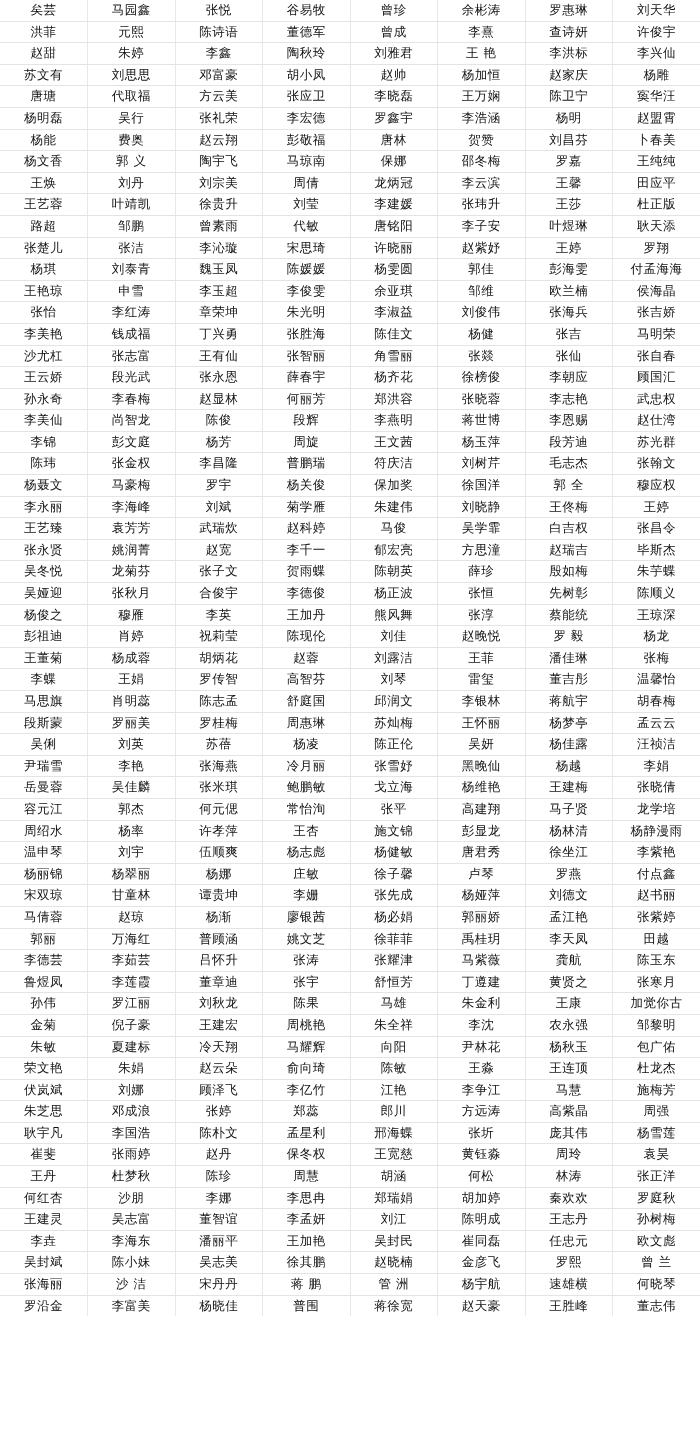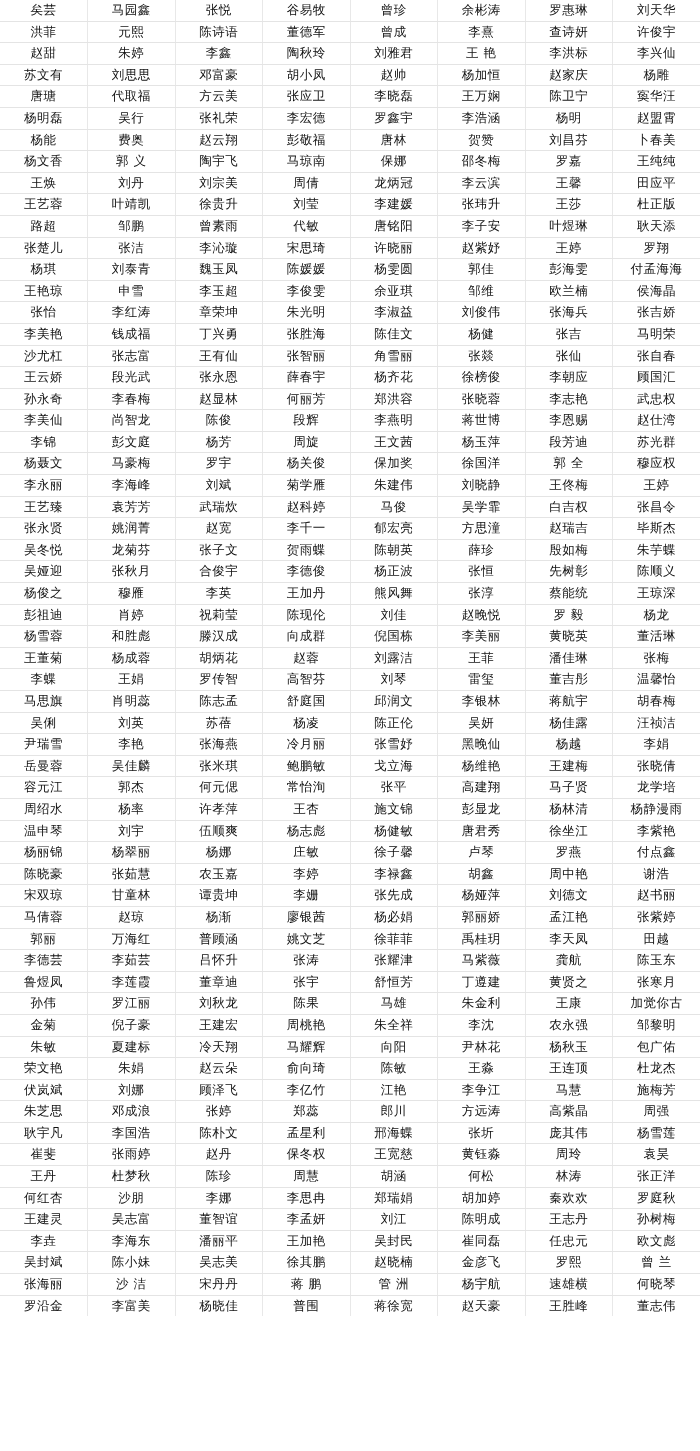--- a/index.html
+++ b/index.html
@@ -247,20 +247,30 @@
         <td>李锦</td>
         <td>彭文庭</td>
         <td>杨芳</td>
         <td>周旋</td>
         <td>王文茜</td>
         <td>杨玉萍</td>
         <td>段芳迪</td>
         <td>苏光群</td>
       </tr>
       <tr>
+        <td>陈玮</td>
+        <td>张金权</td>
+        <td>李昌隆</td>
+        <td>普鹏瑞</td>
+        <td>符庆洁</td>
+        <td>刘树芹</td>
+        <td>毛志杰</td>
+        <td>张翰文</td>
+      </tr>
+      <tr>
         <td>杨聂文</td>
         <td>马豪梅</td>
         <td>罗宇</td>
         <td>杨关俊</td>
         <td>保加奖</td>
         <td>徐国洋</td>
         <td>郭 全</td>
         <td>穆应权</td>
       </tr>
       <tr>
@@ -327,30 +337,20 @@
         <td>彭祖迪</td>
         <td>肖婷</td>
         <td>祝莉莹</td>
         <td>陈现伦</td>
         <td>刘佳</td>
         <td>赵晚悦</td>
         <td>罗 毅</td>
         <td>杨龙</td>
       </tr>
       <tr>
-        <td>杨雪蓉</td>
-        <td>和胜彪</td>
-        <td>滕汉成</td>
-        <td>向成群</td>
-        <td>倪国栋</td>
-        <td>李美丽</td>
-        <td>黄晓英</td>
-        <td>董活琳</td>
-      </tr>
-      <tr>
         <td>王董菊</td>
         <td>杨成蓉</td>
         <td>胡炳花</td>
         <td>赵蓉</td>
         <td>刘露洁</td>
         <td>王菲</td>
         <td>潘佳琳</td>
         <td>张梅</td>
       </tr>
       <tr>
@@ -367,20 +367,30 @@
         <td>马思旗</td>
         <td>肖明蕊</td>
         <td>陈志孟</td>
         <td>舒庭国</td>
         <td>邱润文</td>
         <td>李银林</td>
         <td>蒋航宇</td>
         <td>胡春梅</td>
       </tr>
       <tr>
+        <td>段斯蒙</td>
+        <td>罗丽美</td>
+        <td>罗桂梅</td>
+        <td>周惠琳</td>
+        <td>苏灿梅</td>
+        <td>王怀丽</td>
+        <td>杨梦亭</td>
+        <td>孟云云</td>
+      </tr>
+      <tr>
         <td>吴俐</td>
         <td>刘英</td>
         <td>苏蓓</td>
         <td>杨凌</td>
         <td>陈正伦</td>
         <td>吴妍</td>
         <td>杨佳露</td>
         <td>汪祯洁</td>
       </tr>
       <tr>
@@ -437,30 +447,20 @@
         <td>杨丽锦</td>
         <td>杨翠丽</td>
         <td>杨娜</td>
         <td>庄敏</td>
         <td>徐子馨</td>
         <td>卢琴</td>
         <td>罗燕</td>
         <td>付点鑫</td>
       </tr>
       <tr>
-        <td>陈晓豪</td>
-        <td>张茹慧</td>
-        <td>农玉嘉</td>
-        <td>李婷</td>
-        <td>李禄鑫</td>
-        <td>胡鑫</td>
-        <td>周中艳</td>
-        <td>谢浩</td>
-      </tr>
-      <tr>
         <td>宋双琼</td>
         <td>甘童林</td>
         <td>谭贵坤</td>
         <td>李姗</td>
         <td>张先成</td>
         <td>杨娅萍</td>
         <td>刘德文</td>
         <td>赵书丽</td>
       </tr>
       <tr>

